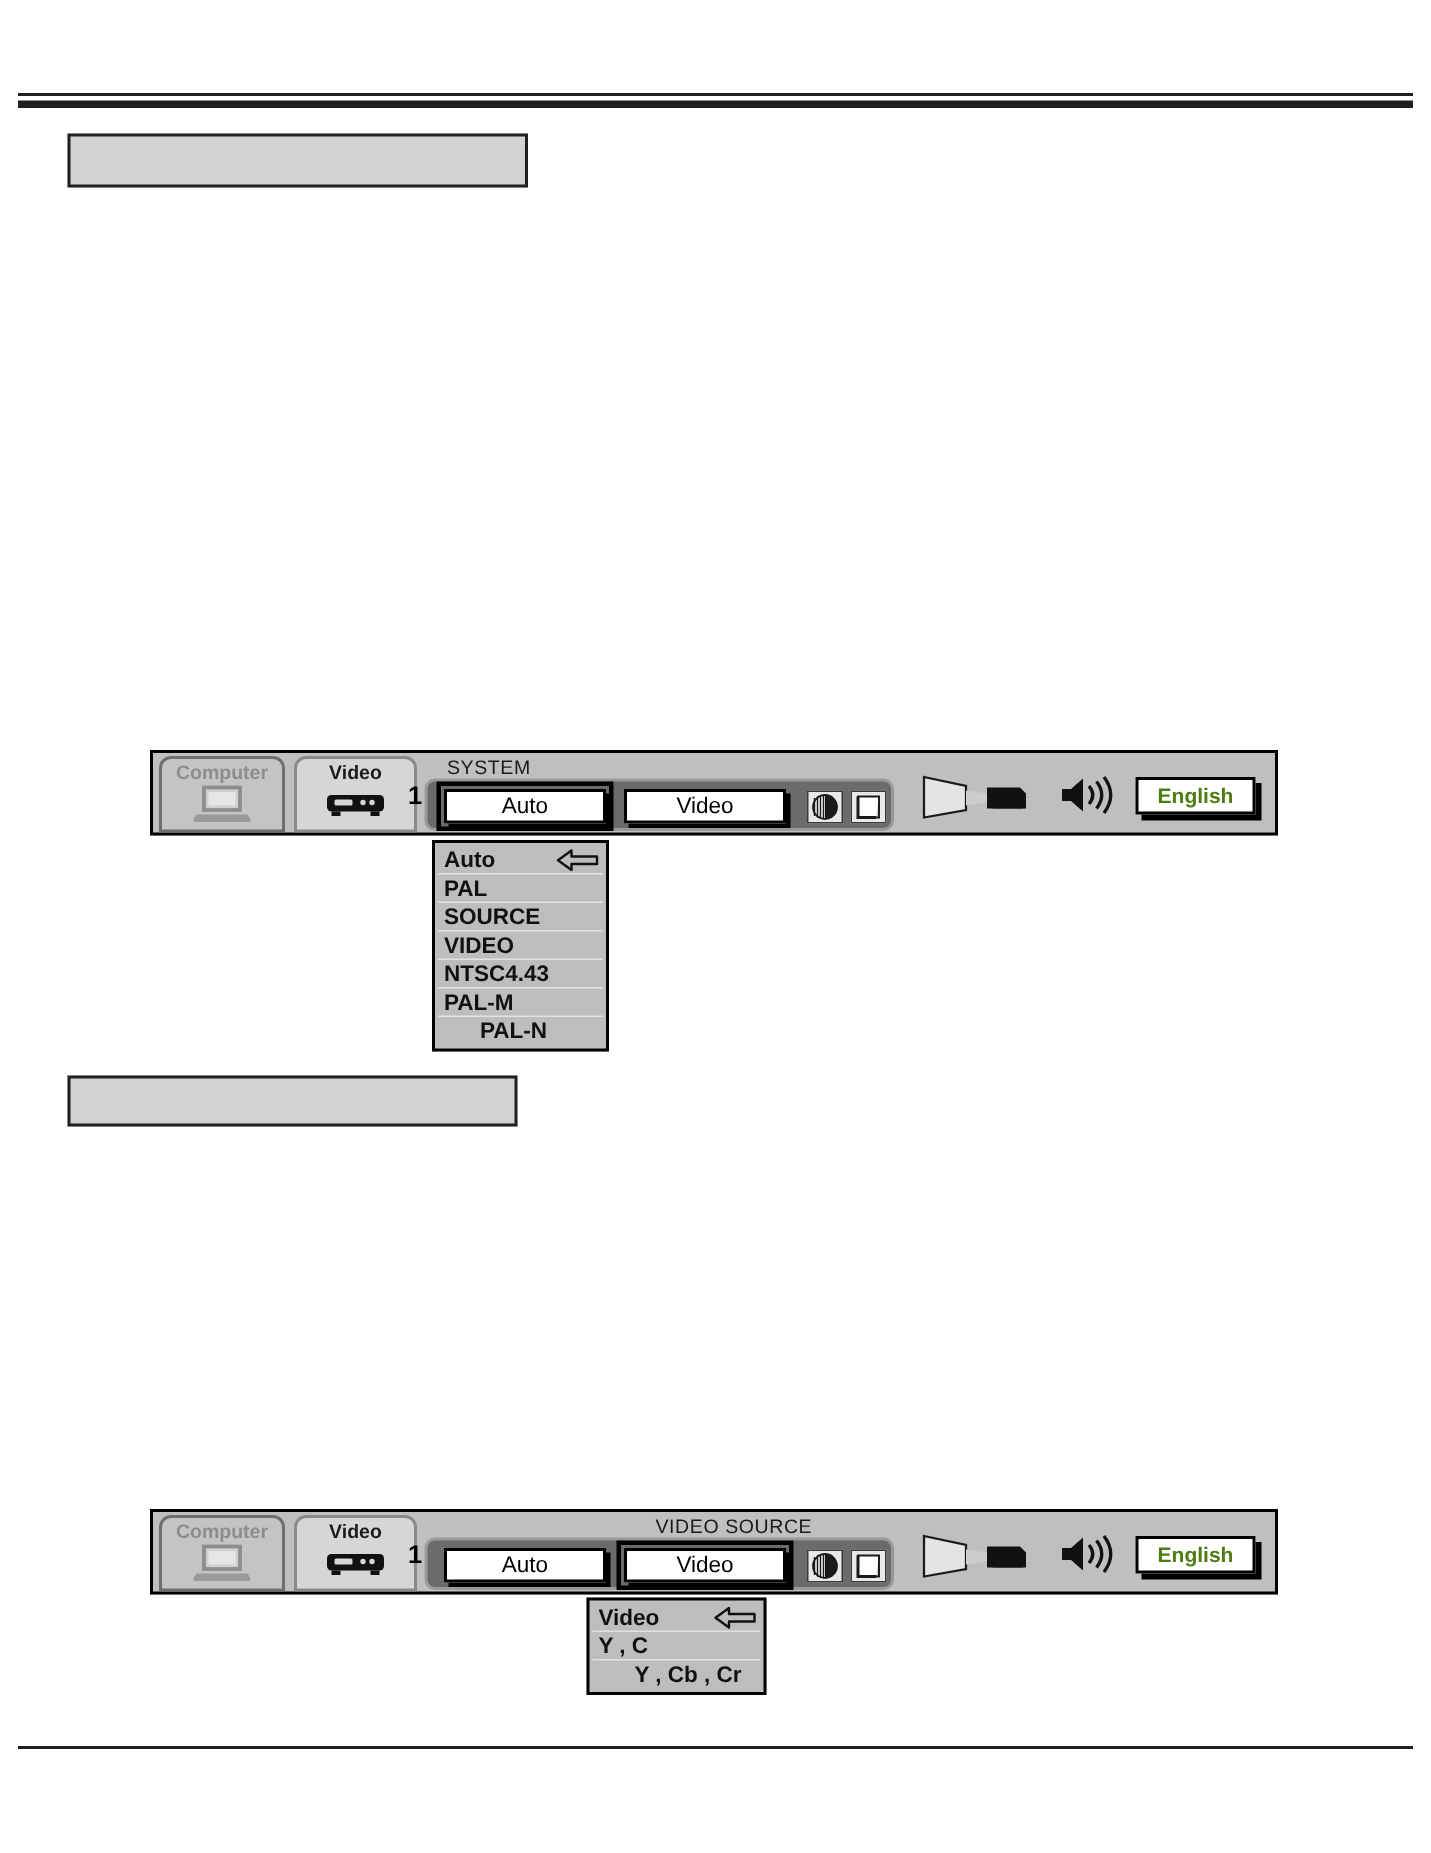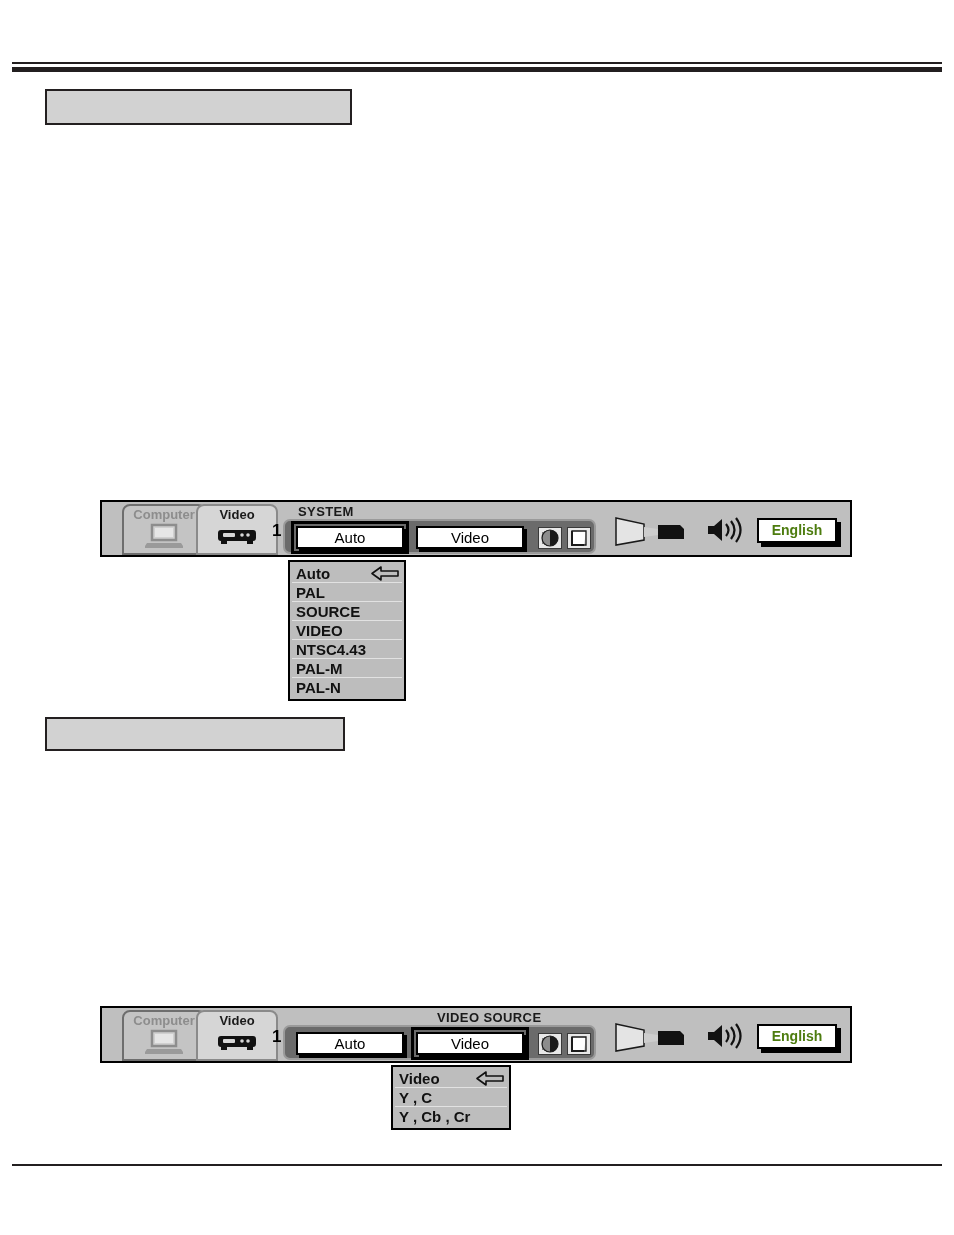--- a/index.html
+++ b/index.html
@@ -66,21 +66,21 @@
     position: absolute;
     top: 2px;
     height: 51px;
     box-sizing: border-box;
     border: 2px solid #6e6e6e;
     border-radius: 8px 8px 0 0;
     background: #c8c8c8;
     text-align: center;
   }
   .tab.computer {
-    left: 20px;
+    left: 4px;
     width: 84px;
     background: #c4c4c4;
   }
   .tab.video {
     left: 94px;
     width: 82px;
     background: #d6d6d6;
     border-color: #8a8a8a;
   }
   .tab-label {
@@ -107,21 +107,21 @@
     font-weight: bold;
     color: #000;
     line-height: 17px;
   }
 
   
   .osd-title {
     position: absolute;
     top: 3px;
     font-size: 13px;
-    font-weight: bold;
+    font-weight: normal;
     color: #1a1a1a;
     letter-spacing: 0.4px;
     white-space: nowrap;
     line-height: 14px;
   }
   #osd-system .osd-title { left: 196px; }
   #osd-source .osd-title { left: 335px; text-align: center; }
 
   
   .selector-group {
@@ -211,21 +211,21 @@
     height: 19px;
     line-height: 19px;
     font-size: 15px;
     font-weight: bold;
     color: #111;
     padding-left: 4px;
     border-bottom: 1px solid #e2e2e2;
     box-sizing: border-box;
     white-space: nowrap;
   }
-  .dd-item:last-child { border-bottom: none; }
+  .dd-item:last-child { border-bottom: none; margin-left: 24px; }
 
   .dd-arrow {
     position: absolute;
     right: 2px;
     top: 2px;
   }
 </style>
 </head>
 <body>
 

